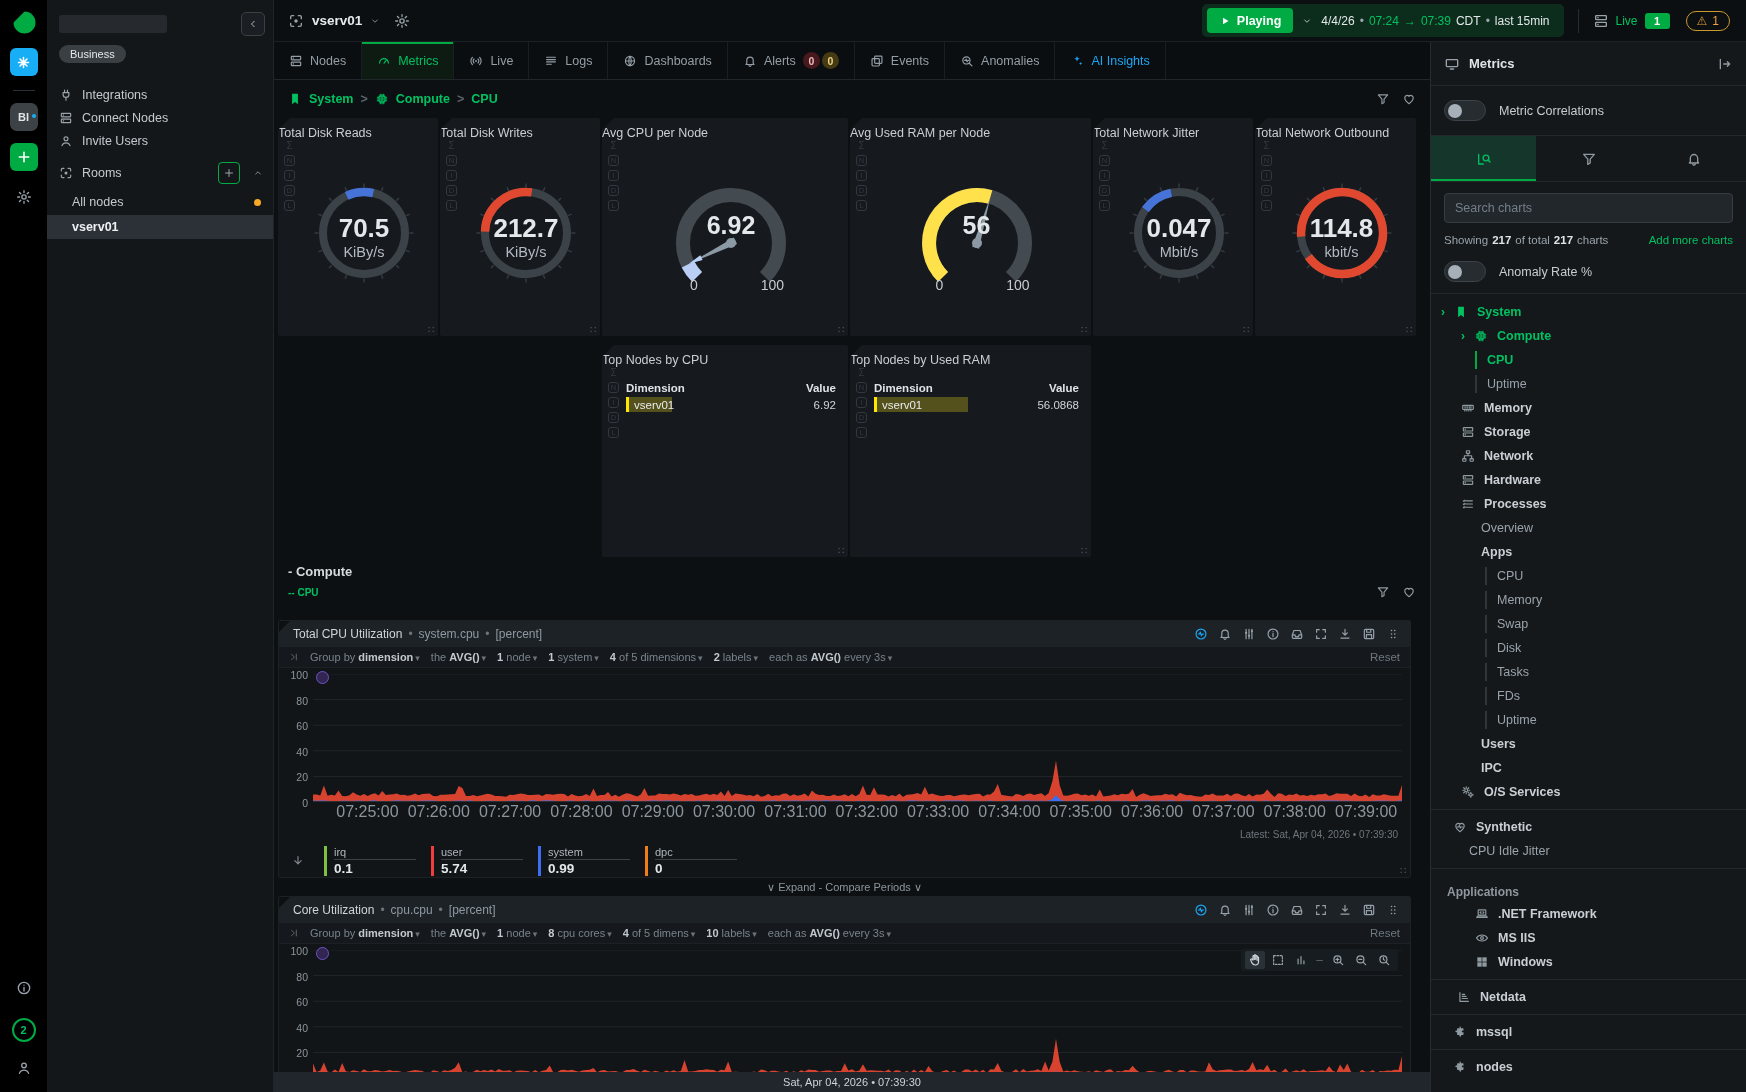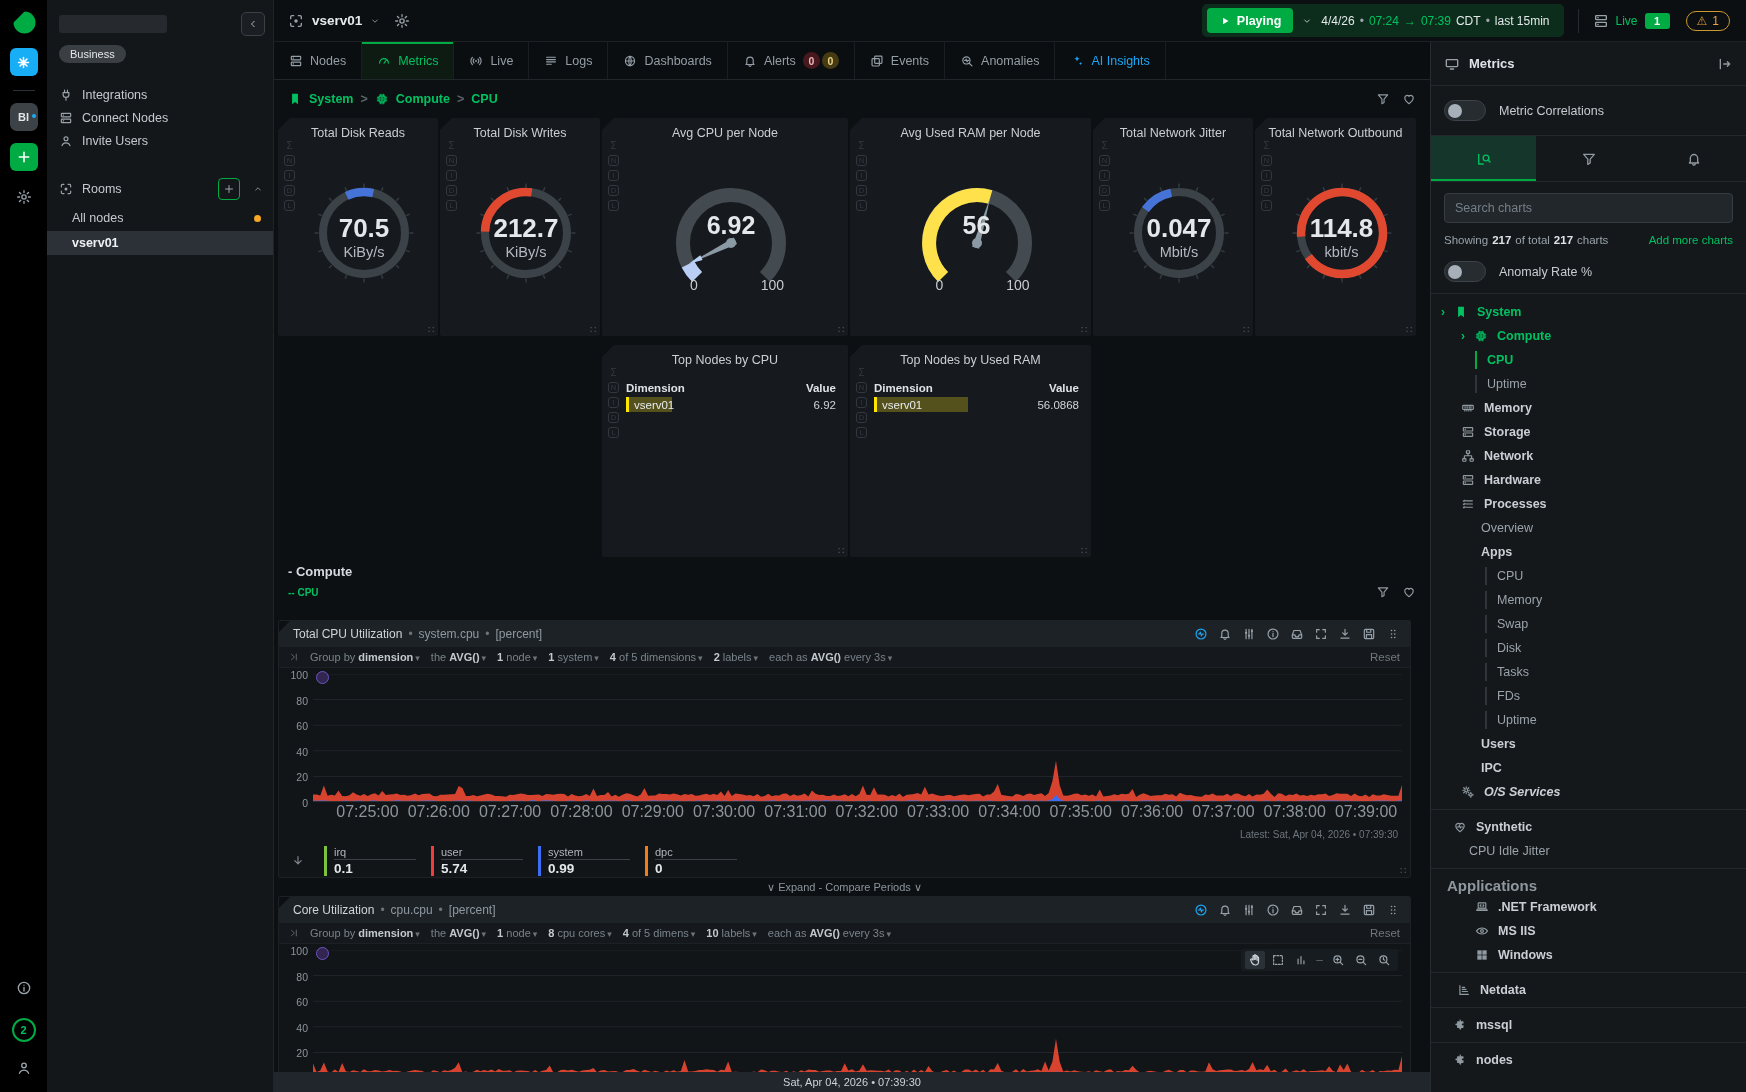--- a/index.html
+++ b/index.html
@@ -22,21 +22,21 @@
   .rail-count{width:24px;height:24px;border:2px solid #00ab44;border-radius:50%;color:#00c161;font-weight:700;font-size:11px;display:flex;align-items:center;justify-content:center;margin-top:16px}
   
   .side{width:227px;background:#141719;border-right:1px solid #1f2428;flex:none;display:flex;flex-direction:column}
   .side-top{display:flex;align-items:center;padding:12px 8px 0 12px}
   .name-redact{width:108px;height:18px;background:#26292d;border-radius:3px}
   .collapse-btn{margin-left:auto;width:24px;height:24px;border:1px solid #394046;border-radius:5px;display:flex;align-items:center;justify-content:center;color:#aeb6bc;background:#1b1f23}
   .biz-pill{align-self:flex-start;margin:9px 0 0 12px;background:#3a3f44;color:#e4e8eb;font-size:11px;padding:3px 11px;border-radius:10px}
   .snav{margin-top:20px}
   .snav-item{height:23px;display:flex;align-items:center;gap:9px;padding:0 12px;color:#c3cad0;font-size:12.5px}
   .snav-item .ic{color:#9aa3ab}
-  .rooms-row{margin-top:24px;height:26px;display:flex;align-items:center;gap:9px;padding:0 10px 0 12px;color:#c3cad0;font-size:12.5px}
+  .rooms-row{margin-top:8px;height:26px;display:flex;align-items:center;gap:9px;padding:0 10px 0 12px;color:#c3cad0;font-size:12.5px}
   .rooms-row .ic{color:#9aa3ab}
   .room-add{margin-left:auto;width:22px;height:22px;border:1px solid #00ab44;border-radius:4px;color:#00c161;display:flex;align-items:center;justify-content:center}
   .room-chev{color:#8f99a1;margin-left:4px}
   .allnodes{height:22px;display:flex;align-items:center;padding:0 12px 0 25px;color:#c3cad0;font-size:12.5px;margin-top:5px}
   .orange-dot{margin-left:auto;width:7px;height:7px;border-radius:50%;background:#f9a825}
   .node-sel{height:24px;display:flex;align-items:center;padding-left:25px;background:#2b3137;color:#eef1f3;font-weight:700;font-size:12.5px;margin-top:2px}
   
   .rest{flex:1;display:flex;flex-direction:column;min-width:0}
   .hdr{height:42px;display:flex;align-items:center;padding:0 16px 0 14px;border-bottom:1px solid #1c2125;background:#0c0f11;flex:none}
   .hdr-left{display:flex;align-items:center;gap:8px}
@@ -62,21 +62,21 @@
   .tbadge{min-width:17px;height:17px;border-radius:9px;display:inline-flex;align-items:center;justify-content:center;font-weight:700;font-size:10.5px;padding:0 4px}
   .tbadge.c0{background:#47191f;color:#f0b9b9;z-index:1}
   .tbadge.c1{background:#463a12;color:#ecd489;margin-left:-5px}
   
   .content{flex:1;position:relative;background:#0d1013;overflow:hidden}
   .crumb{position:absolute;top:8px;left:14px;right:14px;height:22px;display:flex;align-items:center;gap:7px;font-size:12.5px;font-weight:700;color:#00c161}
   .crumb .sep{color:#5b646b}
   .crumb-icons{margin-left:auto;display:flex;gap:12px;color:#8f99a1}
   .cards{position:absolute;top:38px;left:4px;height:218px;display:grid;grid-template-columns:160px 160px 246px 241px 160px 161px;gap:2px}
   .mcard{background:#16191e;border-radius:2px;position:relative;overflow:hidden}
-  .mc-title{text-align:center;margin-top:8px;font-size:12.5px;color:#c9cfd4}
+  .mc-title{text-align:left;margin-top:8px;font-size:12.5px;color:#c9cfd4}
   .mc-strip{position:absolute;left:5px;top:22px;width:13px;display:flex;flex-direction:column;gap:4px;align-items:center;color:#49535b;opacity:.55}
   .mc-strip .bx{border:1px solid currentColor;border-radius:3px;width:11px;height:11px;font-size:7.5px;display:flex;align-items:center;justify-content:center}
   .mc-strip .sg{font-size:10px}
   .mc-body{position:absolute;left:18px;right:6px;top:28px;bottom:12px;display:flex;align-items:center;justify-content:center}
   .rsz{position:absolute;right:4px;bottom:1px;color:#525c63;font-size:10px}
   .fold-tl{position:absolute;left:0;top:0;width:0;height:0;border-top:12px solid #0d1013;border-right:12px solid transparent}
   .don-wrap{position:relative;width:116px;height:112px}
   .don-c{position:absolute;inset:0;display:flex;flex-direction:column;align-items:center;justify-content:center;padding-top:4px}
   .don-v{font-size:26px;font-weight:700;color:#e4e8eb;line-height:1}
   .don-u{font-size:14.5px;color:#b3bac1;margin-top:3px}
@@ -148,21 +148,21 @@
   .rb-showing{display:flex;padding:0 13px;font-size:11.5px;color:#99a3ab;align-items:center;height:20px;flex:none}
   .rb-showing b{color:#dfe4e8;margin:0 4px}
   .addmore{margin-left:auto;color:#00c161}
   .rb-anom{height:44px;display:flex;align-items:center;gap:13px;padding:0 13px;font-size:12.5px;color:#c6ccd1;border-bottom:1px solid #23282d;flex:none}
   .tree{flex:1;overflow:hidden;padding-top:6px}
   .trow{height:24px;display:flex;align-items:center;font-size:12.5px;color:#9aa3ab;position:relative}
   .trow .chev{color:#00c161;margin-right:9px;font-weight:700;font-size:12px}
   .trow .ticon{margin-right:9px;display:inline-flex;color:#8f99a0}
   .trow.g{color:#00c161}.trow.g .ticon{color:#00c161}
   .trow.b{font-weight:700}.trow.b:not(.g){color:#c9cfd4}
-  .thdr{font-size:15px;font-weight:700;color:#8f979e;height:20px;display:flex;align-items:center;margin-top:6px}
+  .thdr{font-size:12px;font-weight:700;color:#8f979e;height:20px;display:flex;align-items:center;margin-top:13px}
   .tdiv{height:1px;background:#23282d;margin:5px 0}
   .vbar{position:absolute;width:2px;top:3px;bottom:3px;background:#2e353b}
   .vbar.g{background:#00ab44}
 </style>
 </head>
 <body>
 
 <div class="app">
 
   <div class="rail">
@@ -1225,21 +1225,21 @@
             <div class="trow" style="padding-left: 66px;">
               <i class="vbar" style="left: 54px;"></i>
               <span>Uptime</span>
             </div>
             <div class="trow b" style="padding-left: 50px;">
               <span>Users</span>
             </div>
             <div class="trow b" style="padding-left: 50px;">
               <span>IPC</span>
             </div>
-            <div class="trow b" style="padding-left: 30px; font-style: italic;">
+            <div class="trow b" style="padding-left: 30px;">
               <span class="ticon ic">
                 <svg viewBox="0 0 24 24" fill="none" stroke="currentColor" stroke-width="2" stroke-linecap="round" stroke-linejoin="round">
                   <circle cx="9" cy="9" r="2.6"></circle>
                   <path d="M9 4.8V3M9 15v-1.8M4.8 9H3M15 9h-1.8M6 6 4.7 4.7M12 12l1.3 1.3M12 6l1.3-1.3M6 12l-1.3 1.3"></path>
                   <circle cx="16.8" cy="16.8" r="2.2"></circle>
                   <path d="M16.8 13.7v-1.1M16.8 21v-1.1M13.7 16.8h-1.1M21 16.8h-1.1"></path>
                 </svg>
               </span>
               <span>O/S Services</span>
             </div>

